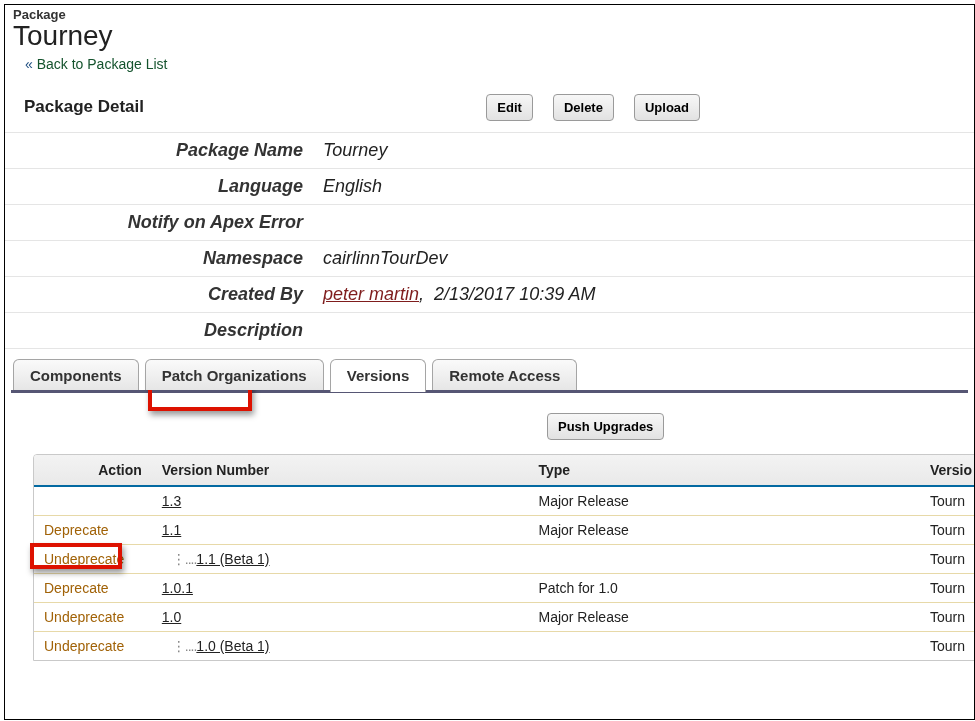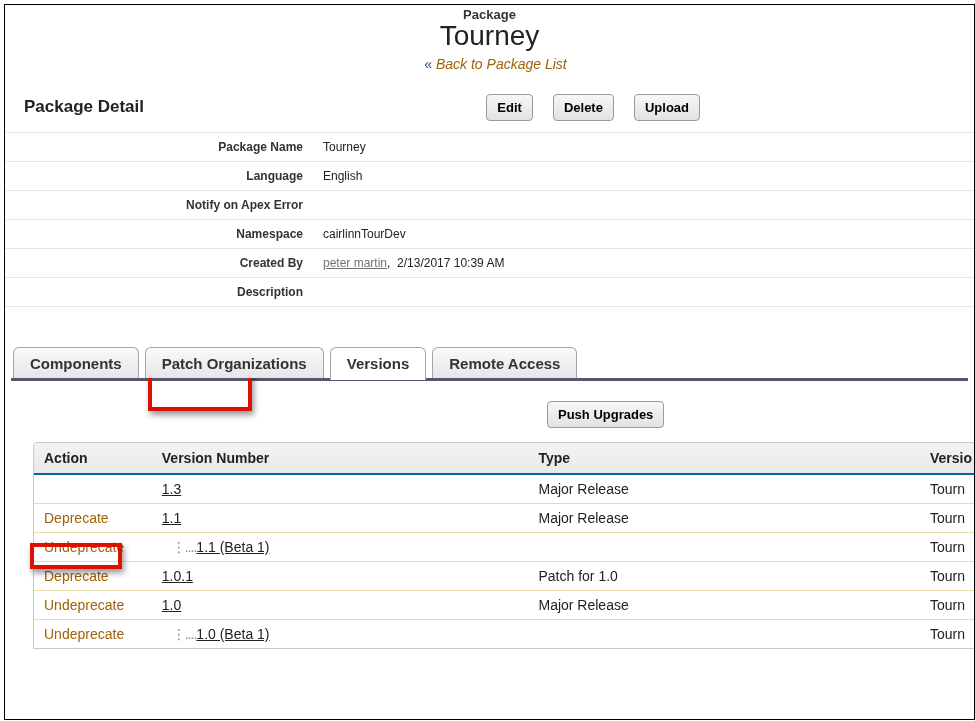--- a/index.html
+++ b/index.html
@@ -13,44 +13,42 @@
     }
     .outer {
       border: 1px solid #000;
       width: 971px;
       height: 716px;
       overflow: hidden;
       position: relative;
     }
     .pkg-header {
       padding: 2px 8px 0 8px;
-      text-align: center;
     }
     .pkg-label {
       font-size: 13px;
       font-weight: bold;
       color: #333;
     }
     .pkg-title {
       font-size: 28px;
       font-weight: normal;
       margin: -2px 0 0 0;
     }
     .back-link {
       margin: 4px 0 20px 12px;
       font-size: 14px;
       color: #1F4F82;
     }
     .back-link .chev {
       color: #1F4F82;
     }
     .back-link a {
-      color: #a16207;
+      color: #14532d;
       text-decoration: none;
-      font-style: italic;
     }
     .detail-header {
       display: flex;
       align-items: center;
       padding: 0 14px 10px 14px;
     }
     .detail-header h2 {
       font-size: 17px;
       font-weight: bold;
       margin: 5px;
@@ -70,39 +68,40 @@
       border-radius: 4px;
       padding: 5px 10px;
       cursor: pointer;
     }
     .detail-table {
       width: 100%;
       border-collapse: collapse;
     }
     .detail-table tr td {
       padding: 7px 10px;
-      font-size: 12px;
+      font-size: 18px;
       vertical-align: middle;
+      font-style: italic;
     }
     .detail-table tr {
       border-top: 1px solid #e5e5e5;
       border-bottom: 1px solid #e5e5e5;
     }
     .detail-table td.label {
       width: 308px;
       text-align: right;
       font-weight: bold;
       color: #333;
     }
     .created-by-link {
-      color: #737373;
+      color: #7f1d1d;
       text-decoration: underline;
     }
     .tabs-wrap {
-      margin-top: 40px;
+      margin-top: 10px;
       padding: 0 6px;
     }
     .tabs {
       display: flex;
       gap: 6px;
       padding-left: 2px;
       position: relative;
       z-index: 2;
     }
     .tab {
@@ -164,21 +163,21 @@
       border-collapse: collapse;
       font-size: 14px;
     }
     .version-table thead th {
       text-align: left;
       background: linear-gradient(#f3f3f3, #e9e9e9);
       border-bottom: 1px solid #bbb;
       padding: 7px 10px;
       font-weight: bold;
     }
-    .version-table thead th.col-action { width: 118px; }
+    .version-table thead th.col-action { width: 118px; text-align: right; }
     .version-table thead th.col-vnum { width: 380px; }
     .version-table thead th.col-type { width: 395px; }
     .version-table tbody td {
       padding: 6px 10px;
       border-top: 1px solid #e7d9a8;
       vertical-align: middle;
     }
     .version-table tbody tr:first-child td {
       border-top: 2px solid #0369a1;
     }

